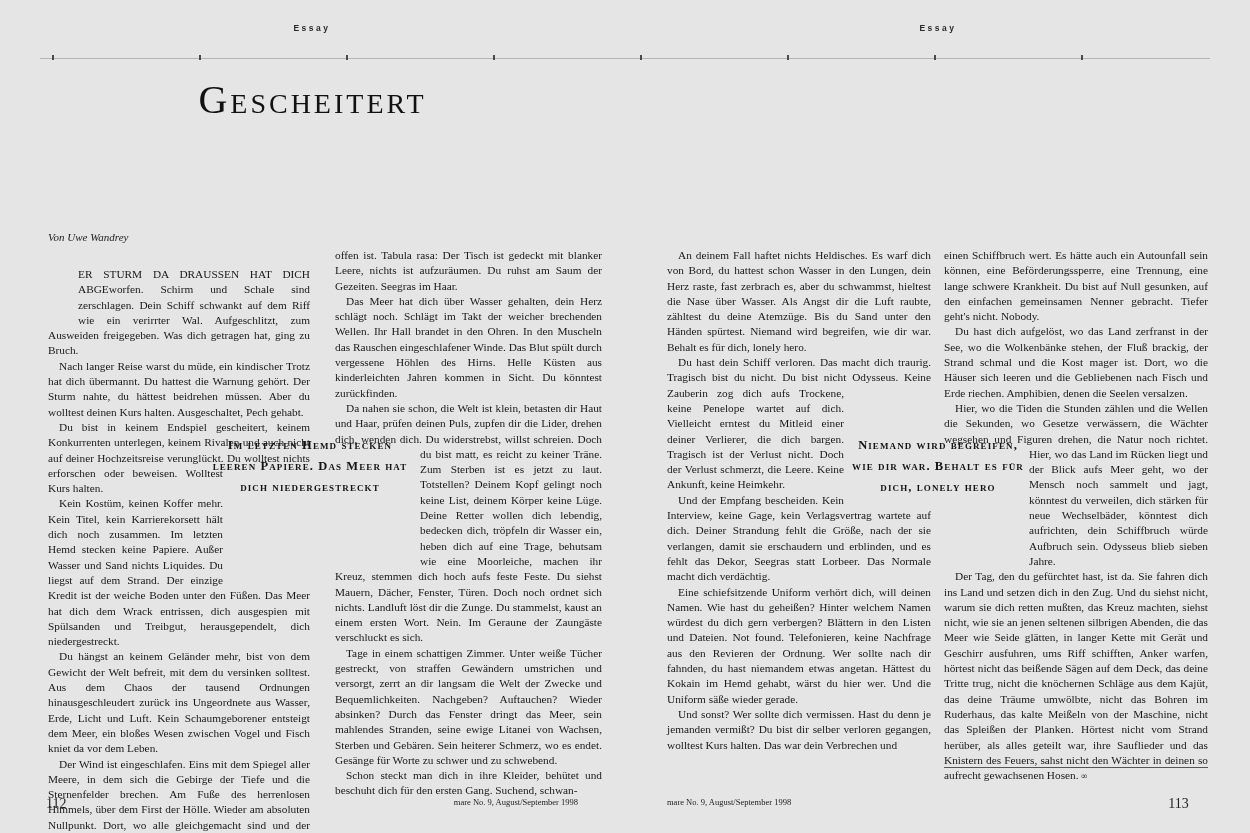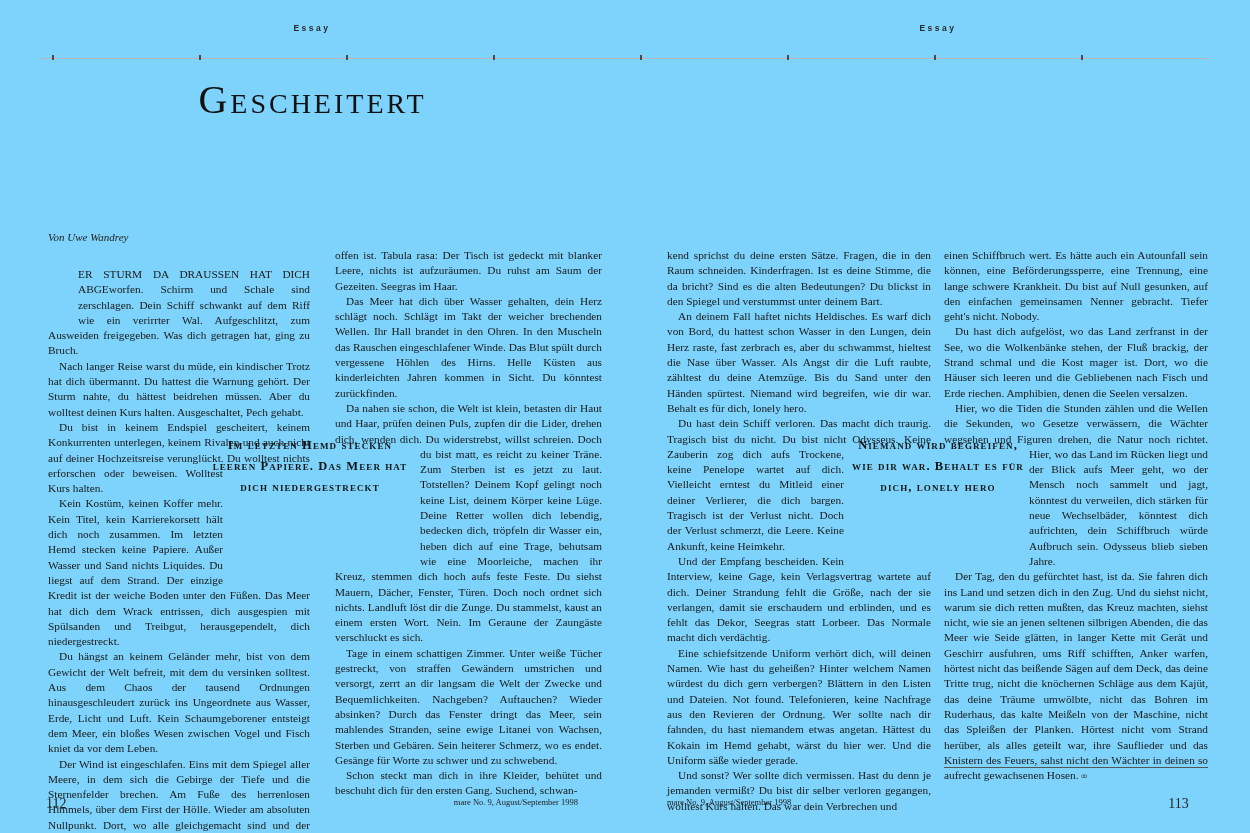--- a/index.html
+++ b/index.html
@@ -1,16 +1,16 @@
 <!DOCTYPE html>
 <html lang="de"><head>
 <meta charset="utf-8">
 <style>
   html,body{margin:0;padding:0;background:#ffffff;}
-  .spread{position:relative;width:1250px;height:833px;background:#7dd3fc;overflow:hidden;
+  .spread{position:relative;width:1250px;height:833px;background:#e5e5e5;overflow:hidden;
           font-family:"Liberation Serif",serif;color:#1c1c1c;}
   
   .runhead{position:absolute;top:23px;width:120px;text-align:center;
            font-family:"Liberation Sans",sans-serif;font-size:8.5px;font-weight:bold;
            letter-spacing:2.5px;color:#2a2a2a;}
   
   .rule-line{position:absolute;top:58px;left:40px;width:1170px;height:1px;background:#b5b5b5;}
   .rule-tick{position:absolute;top:55px;width:2px;height:5px;background:#4a4a4a;}
   
   .title-block{position:absolute;left:40px;top:84px;width:545px;text-align:center;}
@@ -75,21 +75,20 @@
       <p>Der Wind ist eingeschlafen. Eins mit dem Spiegel aller Meere, in dem sich die Gebirge der Tiefe und die Sternenfelder brechen. Am Fuße des herrenlosen Himmels, über dem First der Hölle. Wieder am absoluten Nullpunkt. Dort, wo alle gleichgemacht sind und der Ausgang</p>
     </div>
   <div class="col" id="col-1" style="left:323px;width:267px;margin-left:12px;">
       <p class="noindent">offen ist. Tabula rasa: Der Tisch ist gedeckt mit blanker Leere, nichts ist aufzuräumen. Du ruhst am Saum der Gezeiten. Seegras im Haar.</p>
       <p>Das Meer hat dich über Wasser gehalten, dein Herz schlägt noch. Schlägt im Takt der weicher brechenden Wellen. Ihr Hall brandet in den Ohren. In den Muscheln das Rauschen eingeschlafener Winde. Das Blut spült durch vergessene Höhlen des Hirns. Helle Küsten aus kinderleichten Jahren kommen in Sicht. Du könntest zurückfinden.</p>
       <p>Da nahen sie schon, die Welt ist klein, betasten dir Haut und Haar, prüfen deinen Puls, zupfen dir die Lider, drehen dich, wenden dich. Du widerstrebst, willst <span class="qgap left" style="width: 78px; height: 107px;"></span>schreien. Doch du bist matt, es reicht zu keiner Träne. Zum Sterben ist es jetzt zu laut. Totstellen? Deinem Kopf gelingt noch keine List, deinem Körper keine Lüge. Deine Retter wollen dich lebendig, bedecken dich, tröpfeln dir Wasser ein, heben dich auf eine Trage, behutsam wie eine Moorleiche, machen ihr Kreuz, stemmen dich hoch aufs feste Feste. Du siehst Mauern, Dächer, Fenster, Türen. Doch noch ordnet sich nichts. Landluft löst dir die Zunge. Du stammelst, kaust an einem ersten Wort. Nein. Im Geraune der Zaungäste verschluckt es sich.</p>
       <p>Tage in einem schattigen Zimmer. Unter weiße Tücher gestreckt, von straffen Gewändern umstrichen und versorgt, zerrt an dir langsam die Welt der Zwecke und Bequemlichkeiten. Nachgeben? Auftauchen? Wieder absinken? Durch das Fenster dringt das Meer, sein mahlendes Stranden, seine ewige Litanei von Wachsen, Sterben und Gebären. Sein heiterer Schmerz, wo es endet. Gesänge für Worte zu schwer und zu schwebend.</p>
       <p>Schon steckt man dich in ihre Kleider, behütet und beschuht dich für den ersten Gang. Suchend, schwan-</p>
     </div>
   <div class="col" id="col-2" style="left:667px;width:264px;">
-      <p class="noindent">kend sprichst du deine ersten Sätze. Fragen, die in den Raum schneiden. Kinderfragen. Ist es deine Stimme, die da bricht? Sind es die alten Bedeutungen? Du blickst in den Spiegel und verstummst unter deinem Bart.</p>
       <p>An deinem Fall haftet nichts Heldisches. Es warf dich von Bord, du hattest schon Wasser in den Lungen, dein Herz raste, fast zerbrach es, aber du schwammst, hieltest die Nase über Wasser. Als Angst dir die Luft raubte, zähltest du deine Atemzüge. Bis du Sand unter den Händen spürtest. Niemand wird begreifen, wie dir war. Behalt es für dich, lonely hero.</p>
       <p>Du hast dein Schiff verloren. Das macht dich traurig. Tragisch bist du nicht. Du bist nicht Odysseus. Keine <span class="qgap right" style="width: 80px; height: 107px;"></span>Zauberin zog dich aufs Trockene, keine Penelope wartet auf dich. Vielleicht erntest du Mitleid einer deiner Verlierer, die dich bargen. Tragisch ist der Verlust nicht. Doch der Verlust schmerzt, die Leere. Keine Ankunft, keine Heimkehr.</p>
       <p>Und der Empfang bescheiden. Kein Interview, keine Gage, kein Verlagsvertrag wartete auf dich. Deiner Strandung fehlt die Größe, nach der sie verlangen, damit sie erschaudern und erblinden, und es fehlt das Dekor, Seegras statt Lorbeer. Das Normale macht dich verdächtig.</p>
       <p>Eine schiefsitzende Uniform verhört dich, will deinen Namen. Wie hast du geheißen? Hinter welchem Namen würdest du dich gern verbergen? Blättern in den Listen und Dateien. Not found. Telefonieren, keine Nachfrage aus den Revieren der Ordnung. Wer sollte nach dir fahnden, du hast niemandem etwas angetan. Hättest du Kokain im Hemd gehabt, wärst du hier wer. Und die Uniform säße wieder gerade.</p>
       <p>Und sonst? Wer sollte dich vermissen. Hast du denn je jemanden vermißt? Du bist dir selber verloren gegangen, wolltest Kurs halten. Das war dein Verbrechen und</p>
     </div>
   <div class="col" id="col-3" style="left:944px;width:264px;">
       <p class="noindent">einen Schiffbruch wert. Es hätte auch ein Autounfall sein können, eine Beförderungssperre, eine Trennung, eine lange schwere Krankheit. Du bist auf Null gesunken, auf den einfachen gemeinsamen Nenner gebracht. Tiefer geht's nicht. Nobody.</p>
       <p>Du hast dich aufgelöst, wo das Land zerfranst in der See, wo die Wolkenbänke stehen, der Fluß brackig, der Strand schmal und die Kost mager ist. Dort, wo die Häuser sich leeren und die Gebliebenen nach Fisch und Erde riechen. Amphibien, denen die Seelen versalzen.</p>
       <p>Hier, wo die Tiden die Stunden zählen und die Wellen die Sekunden, wo Gesetze verwässern, die Wächter wegsehen und Figuren drehen, die Natur noch richtet. <span class="qgap left" style="width: 78px; height: 107px;"></span>Hier, wo das Land im Rücken liegt und der Blick aufs Meer geht, wo der Mensch noch sammelt und jagt, könntest du verweilen, dich stärken für neue Wechselbäder, könntest dich aufrichten, dein Schiffbruch würde Aufbruch sein. Odysseus blieb sieben Jahre.</p>

